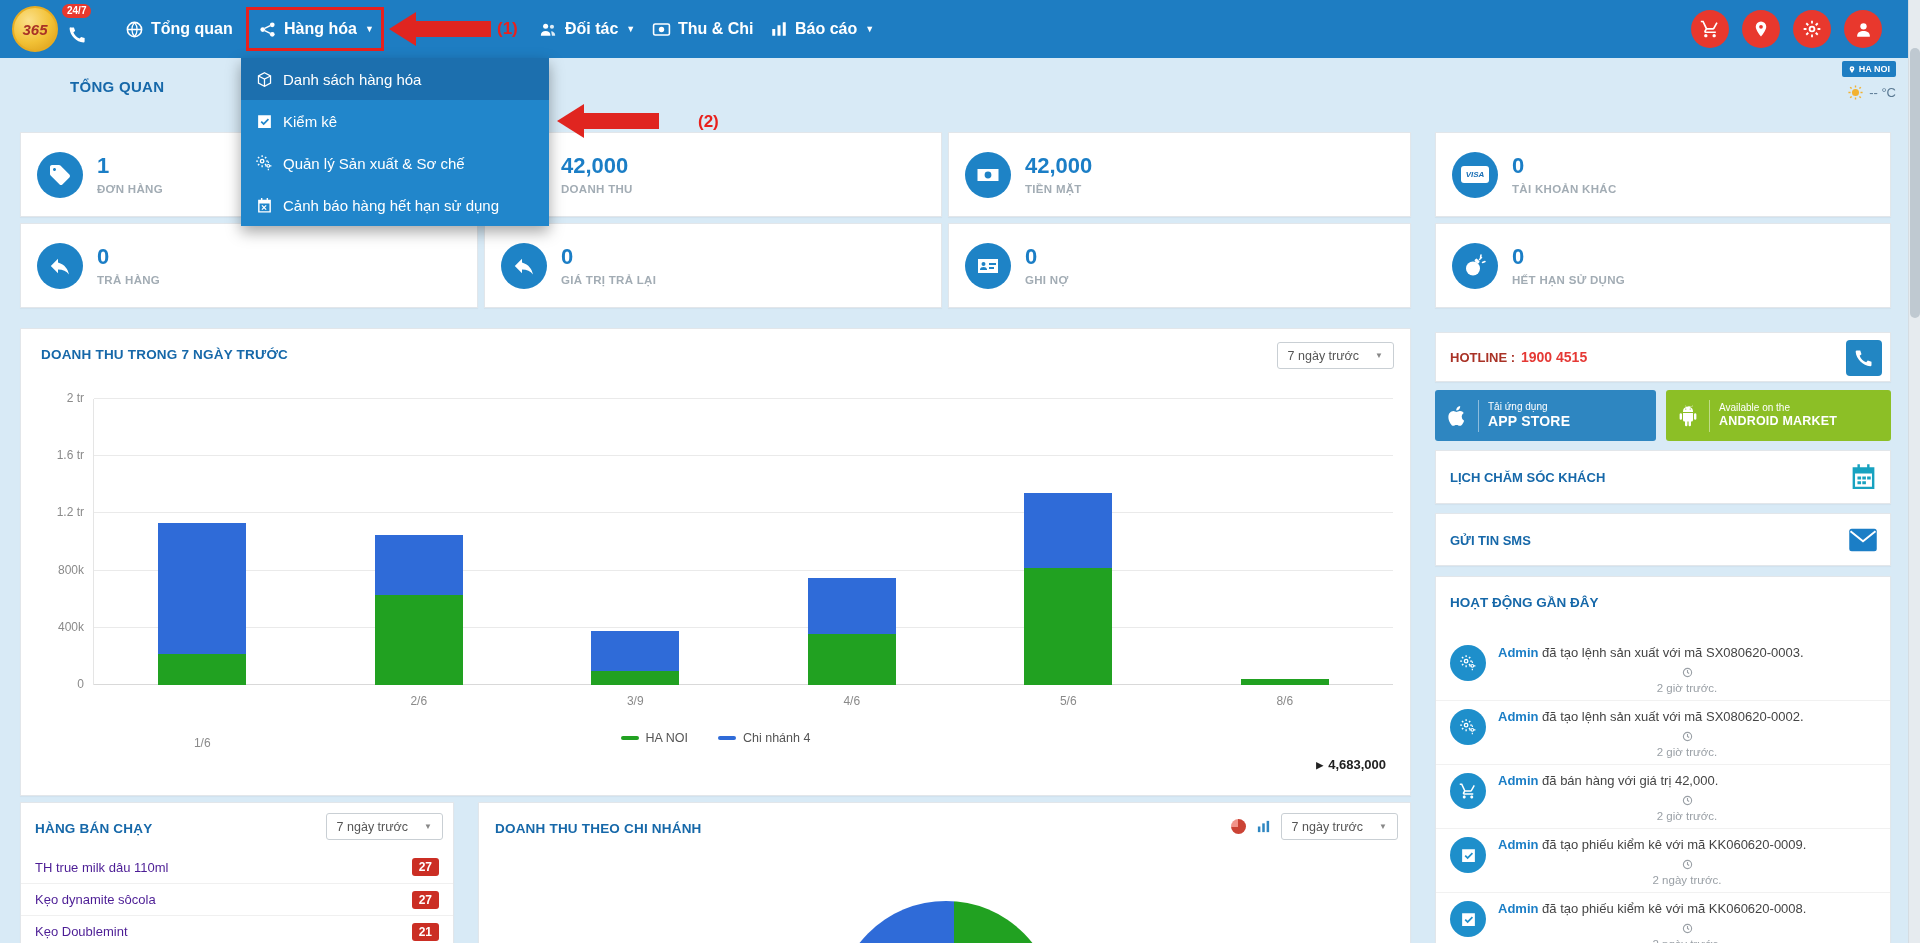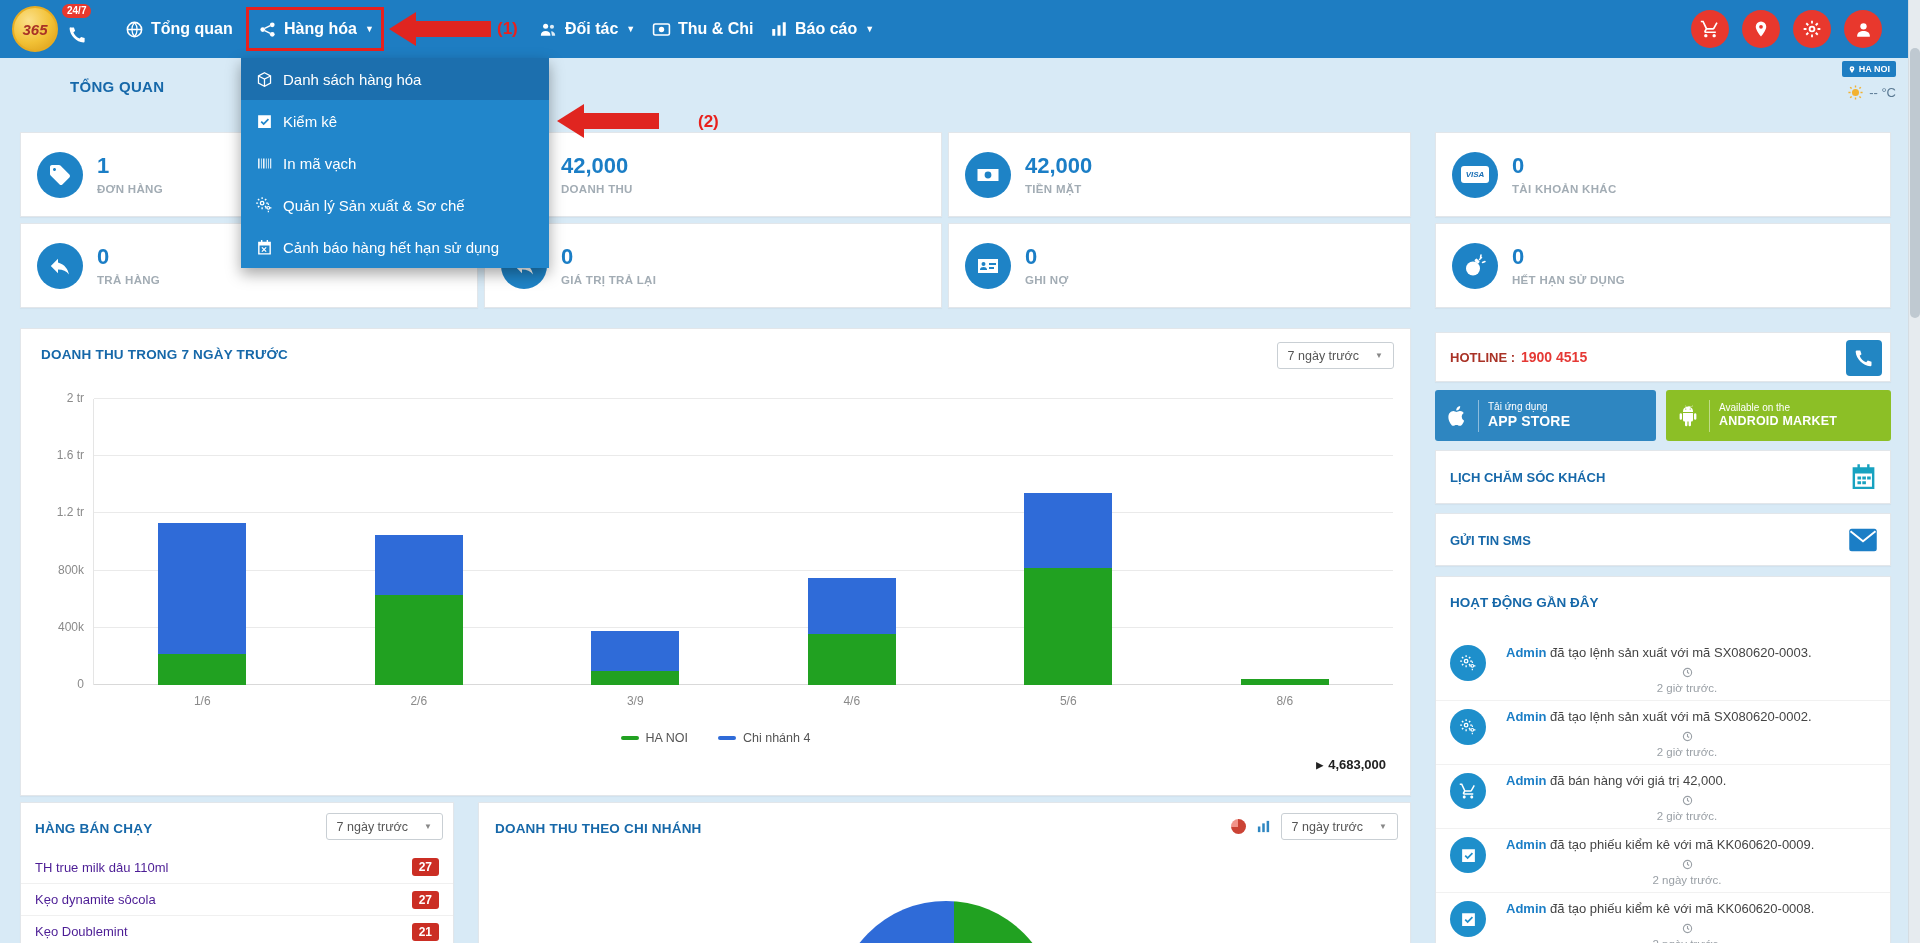--- a/index.html
+++ b/index.html
@@ -120,21 +120,21 @@
   .app-l1 { font-size:10px; line-height:1.2; }
   .app-l2 { font-size:14px; font-weight:bold; letter-spacing:.2px; line-height:1.2; }
   .side-row-title { position:absolute; left:14px; top:50%; transform:translateY(-50%); font-size:13px; font-weight:bold; color:#1668A9; }
   .side-row-icon { position:absolute; right:12px; top:50%; transform:translateY(-50%); cursor:pointer; }
   .act-title { position:absolute; left:14px; top:18px; font-size:13.5px; font-weight:bold; color:#1668A9; }
   .act-list { position:absolute; left:0; right:0; top:60px; }
   .act-item { height:64px; display:flex; gap:12px; padding:8px 14px 0 14px; border-bottom:1px solid #F1F1F1; }
   .act-icon { width:36px; height:36px; border-radius:50%; background:#1E8FCB; display:flex; align-items:center; justify-content:center; flex:none; }
   .act-body { flex:1; min-width:0; }
   .act-text { font-size:13px; color:#444; white-space:nowrap; overflow:hidden; }
-  .act-text b { color:#1B7EC6; cursor:pointer;margin-left:8px; }
+  .act-text b { color:#1B7EC6; cursor:pointer; }
   .act-time { margin-top:7px; display:flex; justify-content:flex-end; align-items:center; gap:4px; color:#9AA0A6; font-size:11.5px;flex-direction:column; }
 
   
   .scrollbar { position:absolute; right:0; top:0; width:12px; height:100%; background:#E6EBEF; border-left:1px solid #D5DCE2; z-index:70; }
   .scroll-thumb { position:absolute; left:1px; top:48px; width:10px; height:270px; background:#BFC9D1; border-radius:5px; }
 </style>
 </head>
 <body>
 
 <div class="topbar">
@@ -257,28 +257,20 @@
       </span>
       <span>Danh sách hàng hóa</span>
     </div>
     <div class="menu-item">
       <span class="mi-icon">
         <svg width="17" height="17" viewBox="0 0 24 24" fill="#fff">
           <path fill-rule="evenodd" d="M3 3h18v18H3V3zm5.2 8.2l2.6 2.6 5.9-5.9 1.7 1.7-7.6 7.6-4.3-4.3 1.7-1.7z"></path>
         </svg>
       </span>
       <span>Kiểm kê</span>
-    </div>
-    <div class="menu-item">
-      <span class="mi-icon">
-        <svg width="17" height="17" viewBox="0 0 24 24" fill="#fff">
-          <path d="M3 5h2v14H3zM7 5h1v14H7zM10 5h2v14h-2zM14 5h1v14h-1zM17 5h1v14h-1zM20 5h1.5v14H20z"></path>
-        </svg>
-      </span>
-      <span>In mã vạch</span>
     </div>
     <div class="menu-item">
       <span class="mi-icon">
         <svg width="18" height="18" viewBox="0 0 24 24" fill="#fff">
           <path fill-rule="evenodd" d="M9.5 6.3a3.2 3.2 0 100 6.4 3.2 3.2 0 000-6.4zm0 1.8a1.4 1.4 0 110 2.8 1.4 1.4 0 010-2.8z"></path>
           <path d="M8.6 1.5h1.8v2.6H8.6zM8.6 14.9h1.8v2.6H8.6zM1.5 8.6h2.6v1.8H1.5zM14.9 8.6h2.6v1.8h-2.6zM3.3 4.6l1.3-1.3 1.8 1.8-1.3 1.3zM12.6 13.9l1.3-1.3 1.8 1.8-1.3 1.3zM3.3 14.4l1.8-1.8 1.3 1.3-1.8 1.8zM12.6 5.1l1.8-1.8 1.3 1.3-1.8 1.8z"></path>
           <path fill-rule="evenodd" d="M17.8 13.2a2.6 2.6 0 100 5.2 2.6 2.6 0 000-5.2zm0 1.5a1.1 1.1 0 110 2.2 1.1 1.1 0 010-2.2z"></path>
           <path d="M17 9.9h1.6v2H17zM17 19.7h1.6v2H17zM13.7 15h2v1.6h-2zM19.9 15h2v1.6h-2z"></path>
         </svg>
       </span>
@@ -428,21 +420,21 @@
       <div class="gridline" style="top: calc(40% - 1px);"></div>
       <div class="ytick" style="top: calc(40% - 8px);">1.2 tr</div>
       <div class="gridline" style="top: calc(20% - 1px);"></div>
       <div class="ytick" style="top: calc(20% - 8px);">1.6 tr</div>
       <div class="gridline" style="top: calc(0% - 1px);"></div>
       <div class="ytick" style="top: calc(0% - 8px);">2 tr</div>
       <div class="bar-group" style="left: 8.33333%;">
         <div class="bar-seg" style="height: 31.46px; background: rgb(33, 161, 33);"></div>
         <div class="bar-seg" style="height: 130.13px; background: rgb(47, 107, 216);"></div>
       </div>
-      <div class="xtick" style="left: 8.33333%;">1/6</div>
+      <div class="xtick" style="left: 8.33333%; margin-top: 42px;">1/6</div>
       <div class="bar-group" style="left: 25%;">
         <div class="bar-seg" style="height: 90.09px; background: rgb(33, 161, 33);"></div>
         <div class="bar-seg" style="height: 60.06px; background: rgb(47, 107, 216);"></div>
       </div>
       <div class="xtick" style="left: 25%; text-align: right;">2/6</div>
       <div class="bar-group" style="left: 41.6667%;">
         <div class="bar-seg" style="height: 13.585px; background: rgb(33, 161, 33);"></div>
         <div class="bar-seg" style="height: 40.04px; background: rgb(47, 107, 216);"></div>
       </div>
       <div class="xtick" style="left: 41.6667%;">3/9</div>

